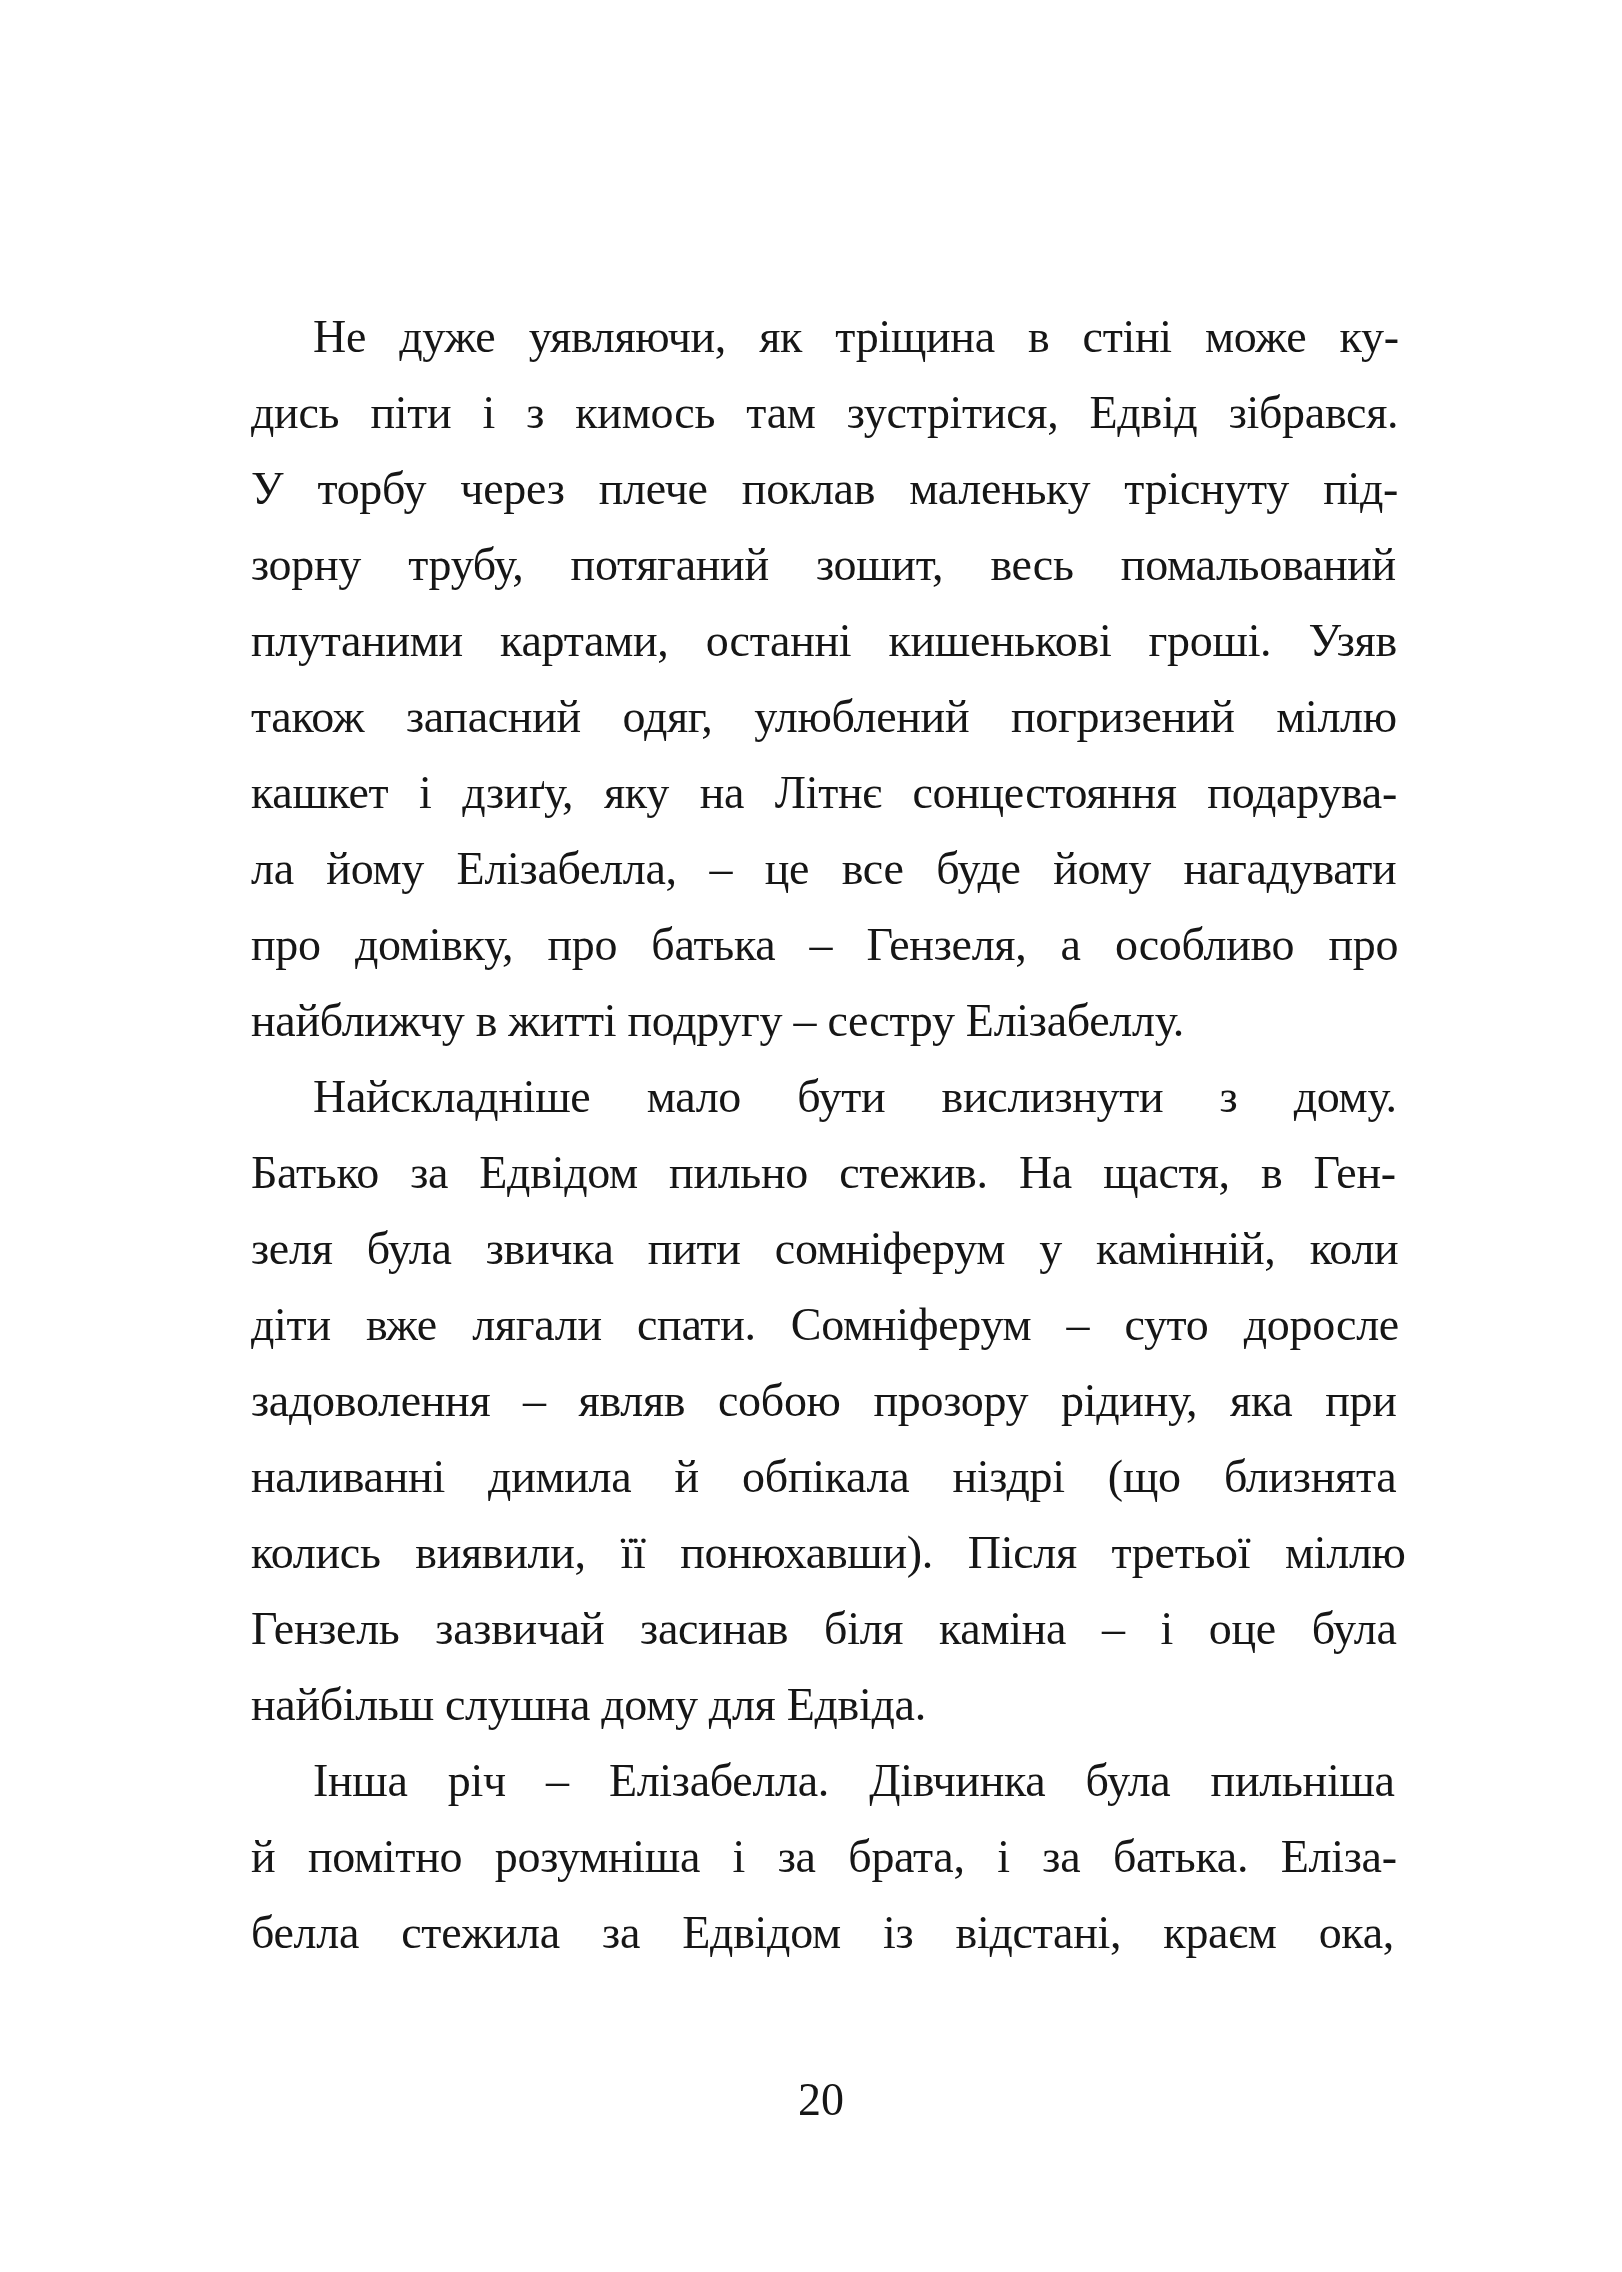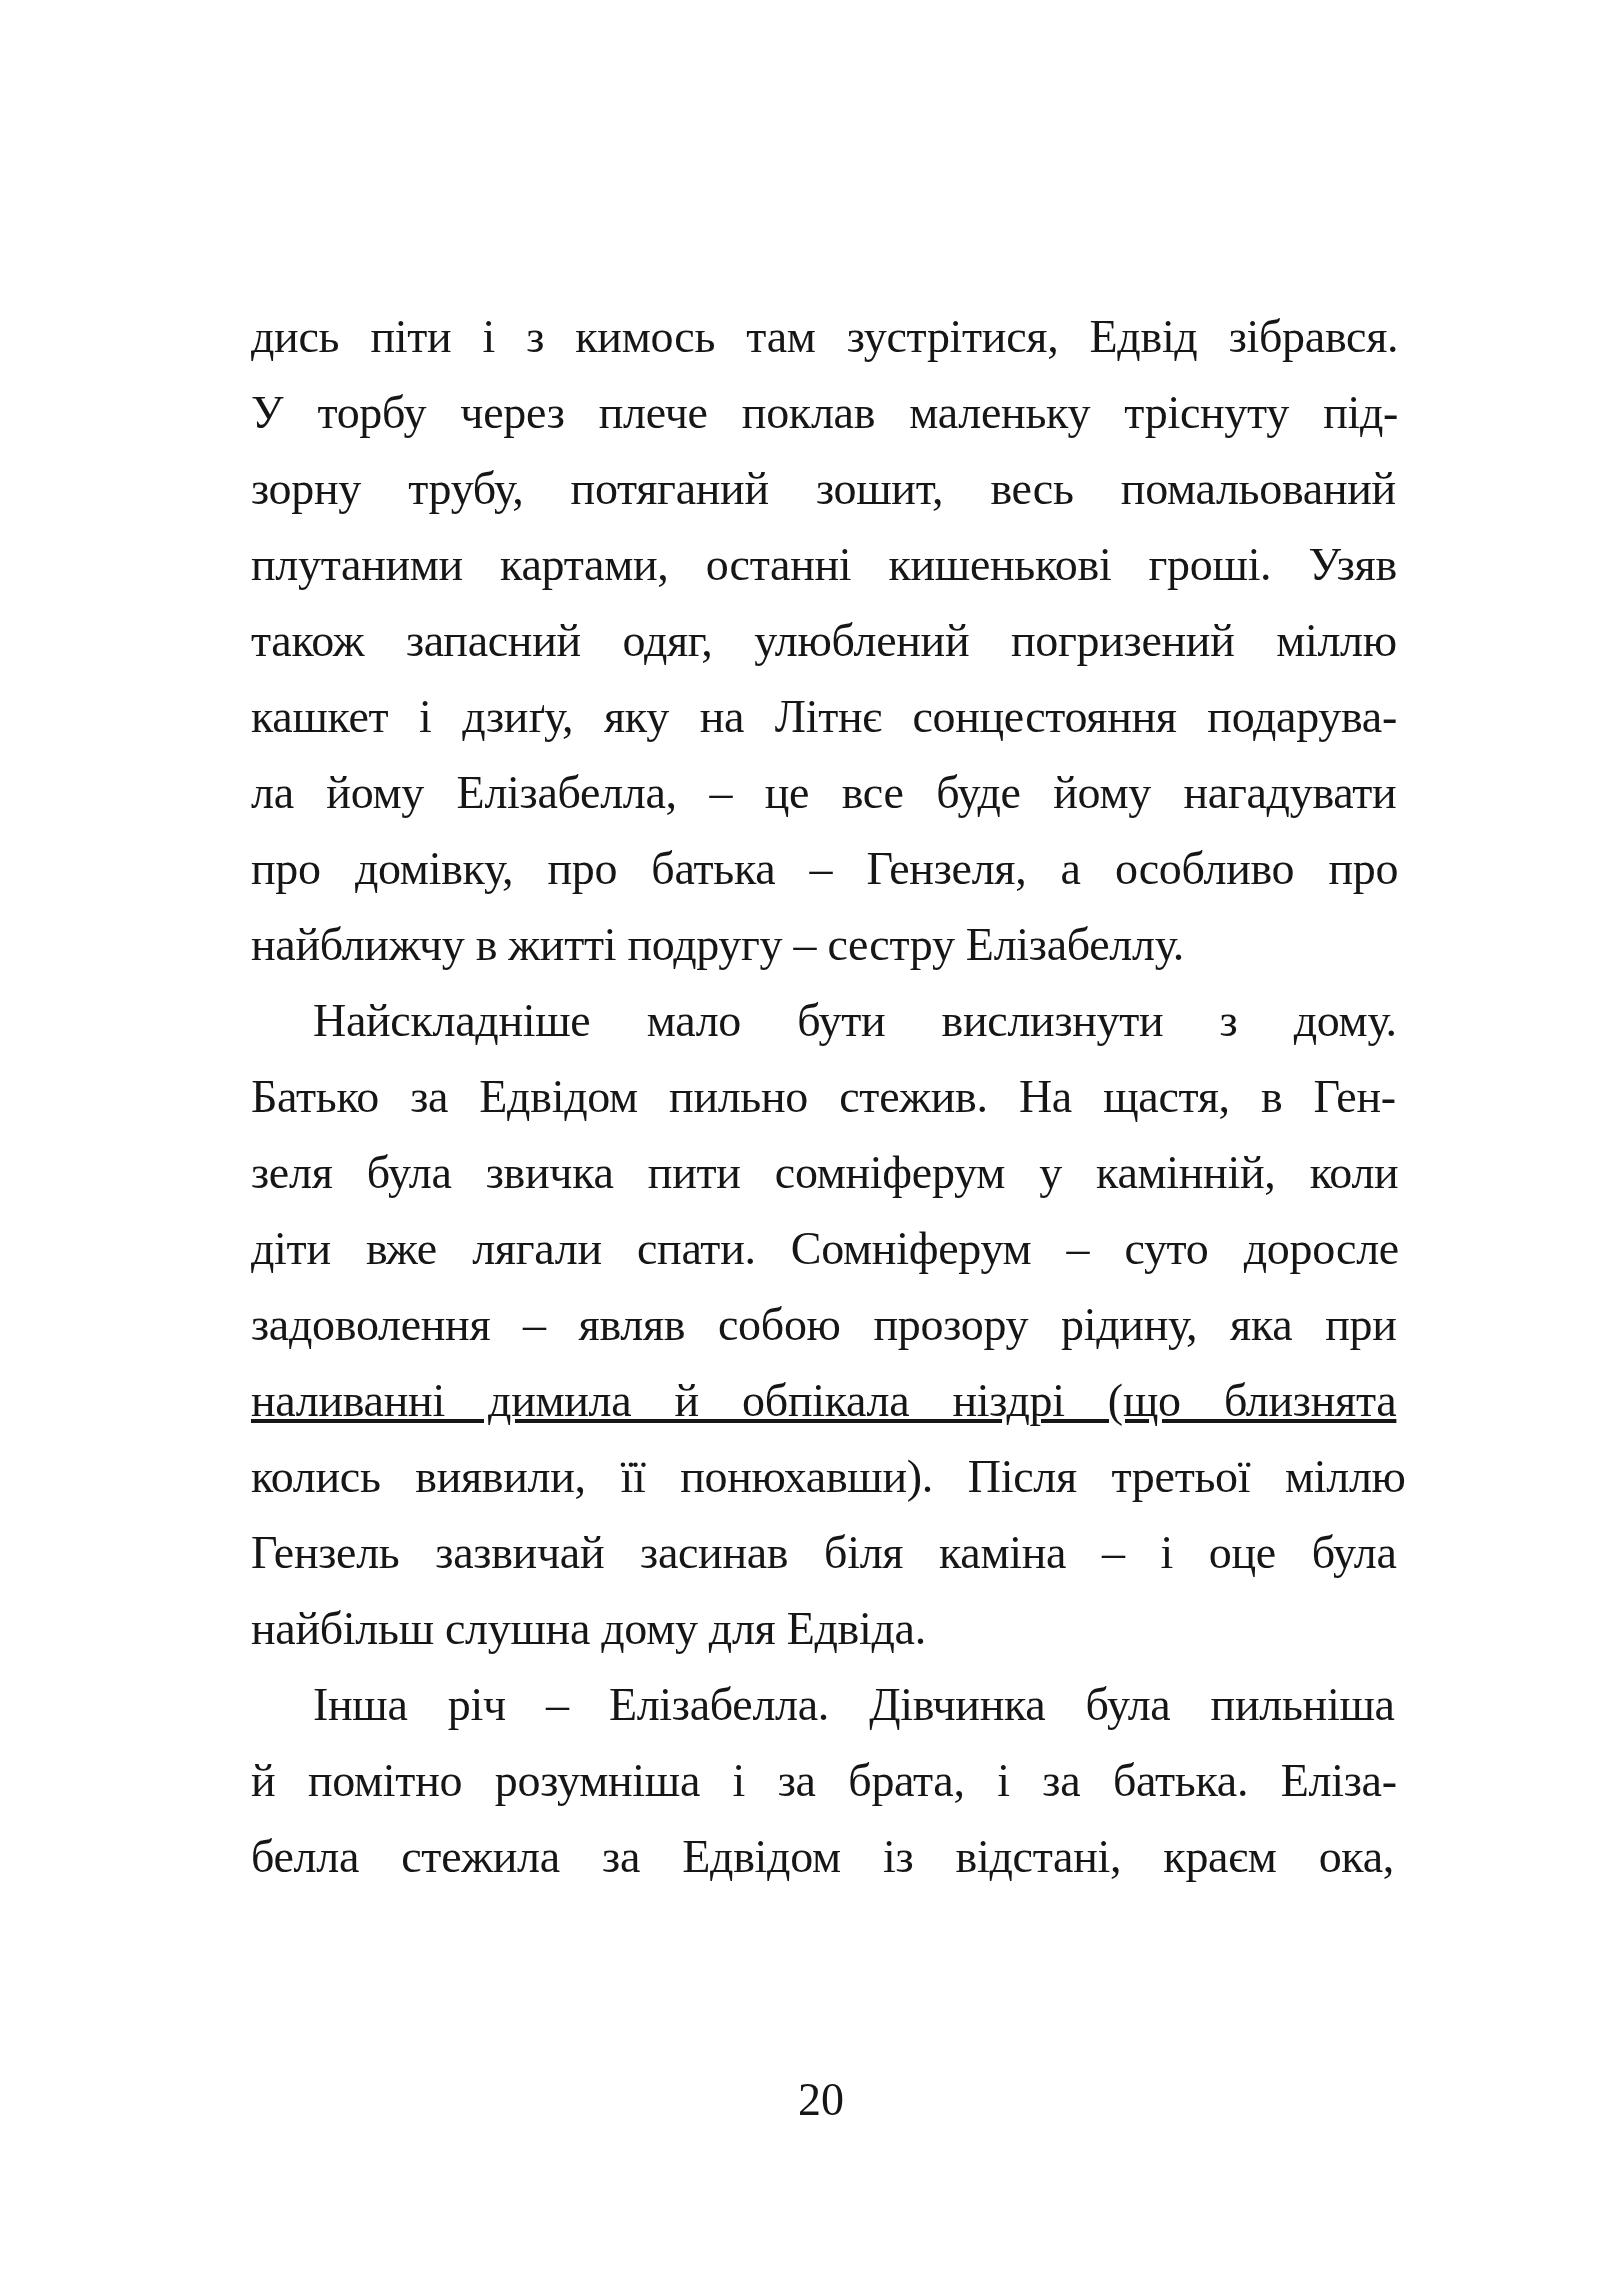--- a/index.html
+++ b/index.html
@@ -44,35 +44,36 @@
     line-height: 39px;
     text-align: center;
     letter-spacing: 0;
   }
 </style>
 </head>
 <body>
 
 <div class="page">
   <main class="textblock" id="textblock">
+      <div class="line indent" style="word-spacing: 22px;"><span>Не дуже уявляючи, як тріщина в стіні може ку-</span></div>
       <div class="line" style="word-spacing: 20px;"><span>дись піти і з кимось там зустрітися, Едвід зібрався.</span></div>
       <div class="line" style="word-spacing: 23px;"><span>У торбу через плече поклав маленьку тріснуту під-</span></div>
       <div class="line" style="word-spacing: 36px;"><span>зорну трубу, потяганий зошит, весь помальований</span></div>
       <div class="line" style="word-spacing: 26px;"><span>плутаними картами, останні кишенькові гроші. Узяв</span></div>
       <div class="line" style="word-spacing: 30.5px;"><span>також запасний одяг, улюблений погризений міллю</span></div>
       <div class="line" style="word-spacing: 19.5px;"><span>кашкет і дзиґу, яку на Літнє сонцестояння подарува-</span></div>
       <div class="line" style="word-spacing: 21.4px;"><span>ла йому Елізабелла, – це все буде йому нагадувати</span></div>
       <div class="line" style="word-spacing: 23px;"><span>про домівку, про батька – Гензеля, а особливо про</span></div>
       <div class="line"><span>найближчу в житті подругу – сестру Елізабеллу.</span></div>
       <div class="line indent" style="word-spacing: 45px;"><span>Найскладніше мало бути вислизнути з дому.</span></div>
       <div class="line" style="word-spacing: 20px;"><span>Батько за Едвідом пильно стежив. На щастя, в Ген-</span></div>
       <div class="line" style="word-spacing: 23px;"><span>зеля була звичка пити сомніферум у камінній, коли</span></div>
       <div class="line" style="word-spacing: 24px;"><span>діти вже лягали спати. Сомніферум – суто доросле</span></div>
       <div class="line" style="word-spacing: 21.6px;"><span>задоволення – являв собою прозору рідину, яка при</span></div>
-      <div class="line" style="word-spacing: 32px; text-decoration: underline;"><span>наливанні димила й обпікала ніздрі (що близнята</span></div>
+      <div class="line" style="word-spacing: 32px;"><span>наливанні димила й обпікала ніздрі (що близнята</span></div>
       <div class="line" style="word-spacing: 23.5px;"><span>колись виявили, її понюхавши). Після третьої міллю</span></div>
       <div class="line" style="word-spacing: 24.6px;"><span>Гензель зазвичай засинав біля каміна – і оце була</span></div>
       <div class="line"><span>найбільш слушна дому для Едвіда.</span></div>
       <div class="line indent" style="word-spacing: 29px;"><span>Інша річ – Елізабелла. Дівчинка була пильніша</span></div>
       <div class="line" style="word-spacing: 21.4px;"><span>й помітно розумніша і за брата, і за батька. Еліза-</span></div>
       <div class="line" style="word-spacing: 31px;"><span>белла стежила за Едвідом із відстані, краєм ока,</span></div>
     </main>
   <div class="pagenum">20</div>
 </div>
 

